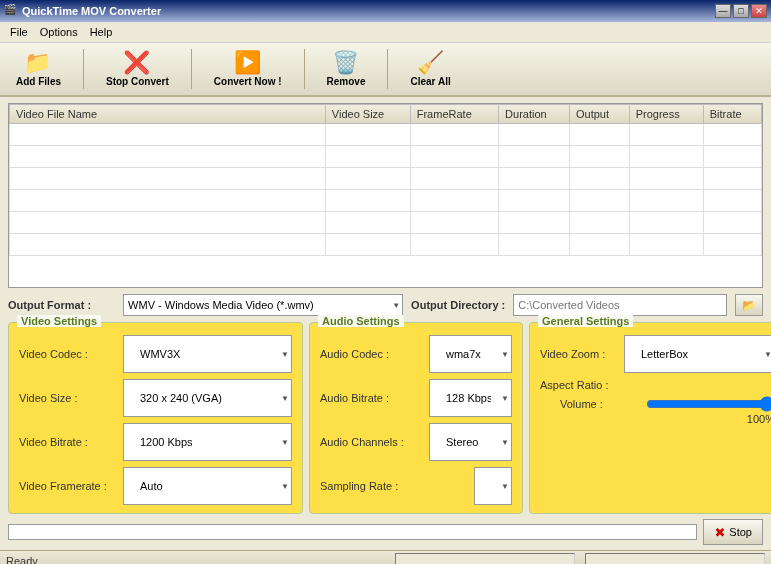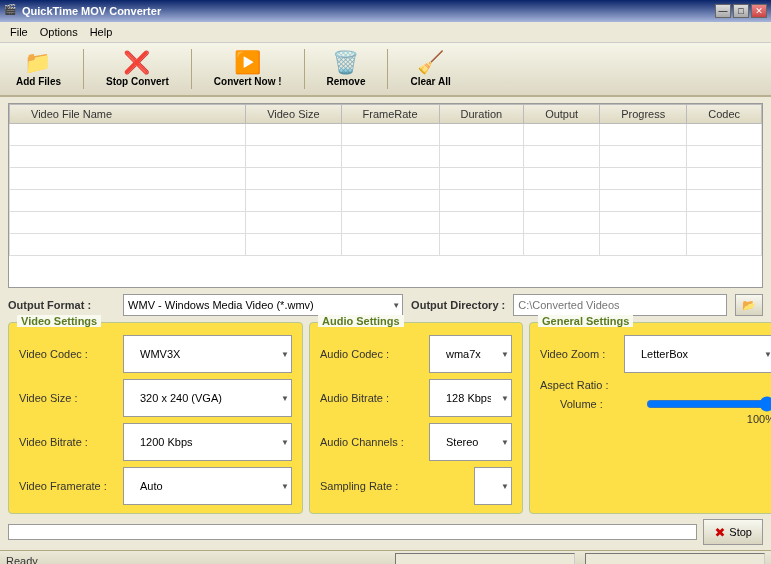--- a/index.html
+++ b/index.html
@@ -72,21 +72,21 @@
       height: 185px;
       overflow: hidden;
     }
     .file-table {
       width: 100%;
       border-collapse: collapse;
     }
     .file-table thead tr { background: linear-gradient(to bottom, #f0ede0, #ddd8c0); }
     .file-table th {
       border: 1px solid #bbb;
-      padding: 3px 21px;
+      padding: 3px 6px;
       text-align: left;
       font-weight: normal;
       color: #333;
       white-space: nowrap;
     }
     .file-table td {
       border: 1px solid #ddd;
       padding: 2px 6px;
       height: 22px;
     }
@@ -315,21 +315,21 @@
 <div class="file-table-container">
   <table class="file-table">
     <thead>
       <tr>
         <th style="width:42%;">Video File Name</th>
         <th>Video Size</th>
         <th>FrameRate</th>
         <th>Duration</th>
         <th>Output</th>
         <th>Progress</th>
-        <th>Codec</th>
+        <th>Bitrate</th>
       </tr>
     </thead>
     <tbody>
       <tr>
           <td></td>
           <td></td>
           <td></td>
           <td></td>
           <td></td>
           <td></td>

